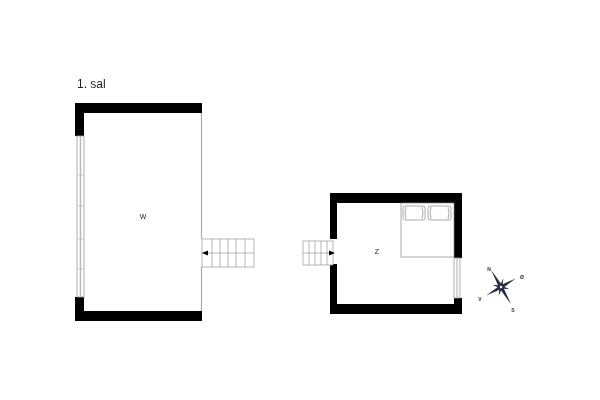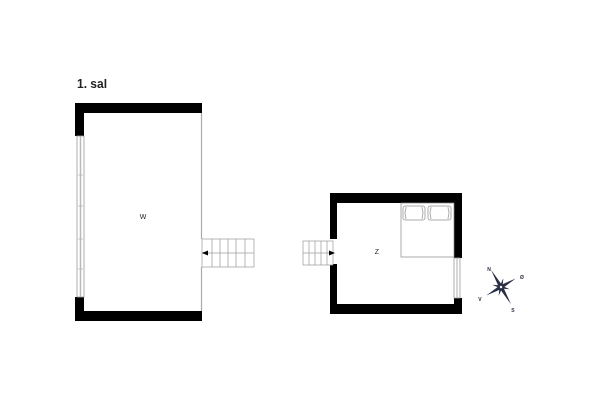--- a/index.html
+++ b/index.html
@@ -1,21 +1,21 @@
 <!DOCTYPE html>
 <html><head>
   <meta charset="utf-8">
   <style>
     html, body { margin: 0; padding: 0; }
     body {
       width: 600px; height: 400px; background: #ffffff; position: relative; overflow: hidden;
       font-family: "Liberation Sans", sans-serif;
     }
     .floor-label {
-      position: absolute; left: 77px; top: 77px; font-size: 12px; color: #222; font-weight: bold;
+      position: absolute; left: 77px; top: 77px; font-size: 12px; color: #222;
     }
     svg.plan { position: absolute; left: 0; top: 0; }
     .room-label { font-family: "Liberation Sans", sans-serif; font-size: 7px; fill: #222; }
     .compass-label { font-family: "Liberation Sans", sans-serif; font-size: 5px; fill: #2a2f45; font-weight: bold; }
   </style>
 </head>
 <body>
 
 <div class="floor-label">1. sal</div>
 

